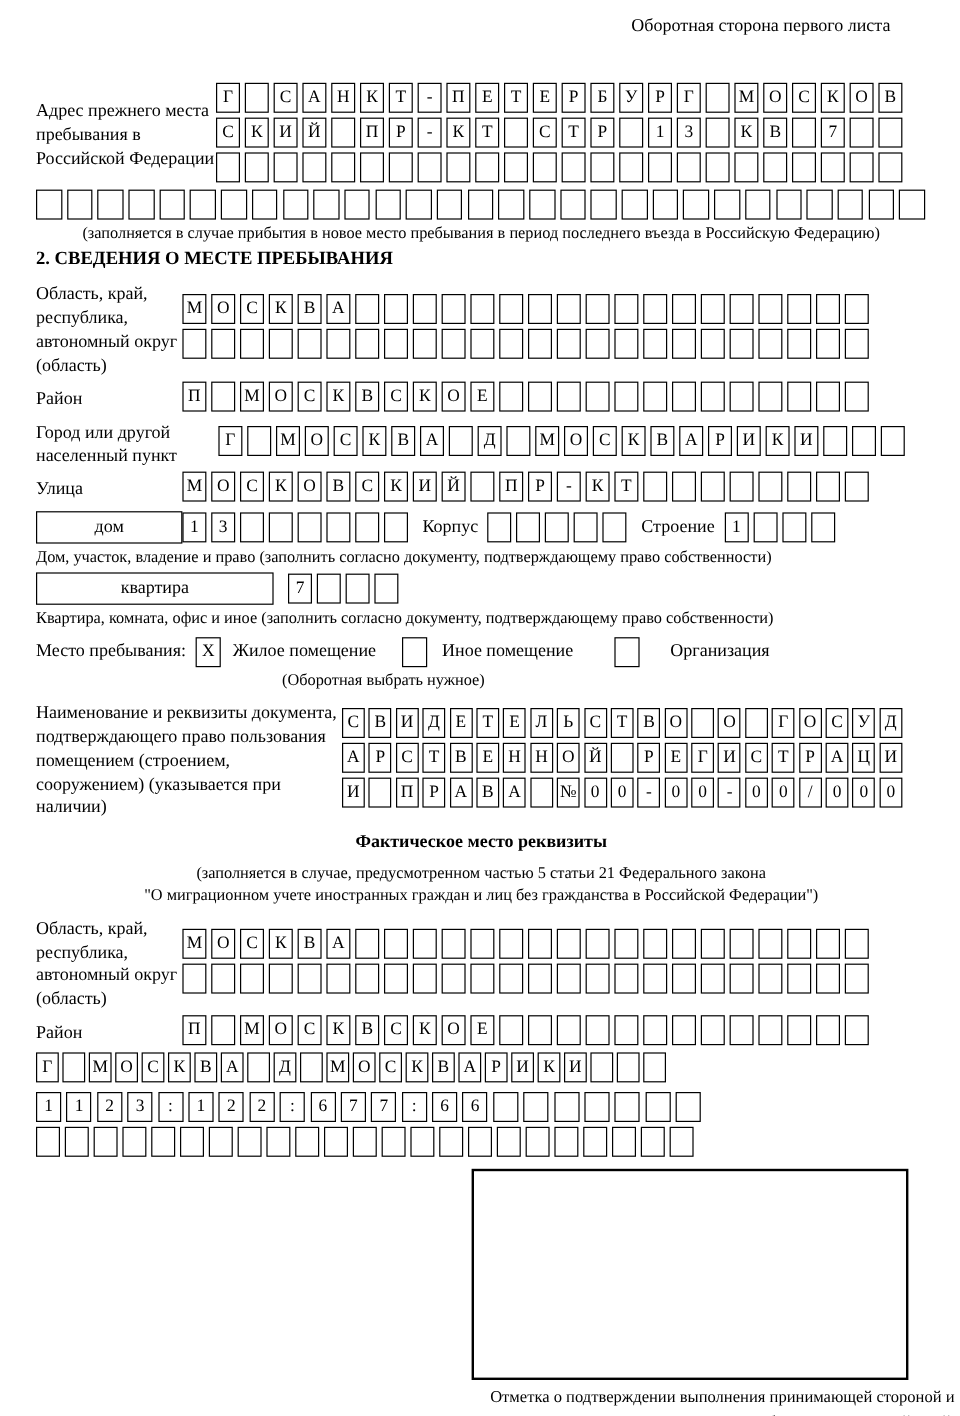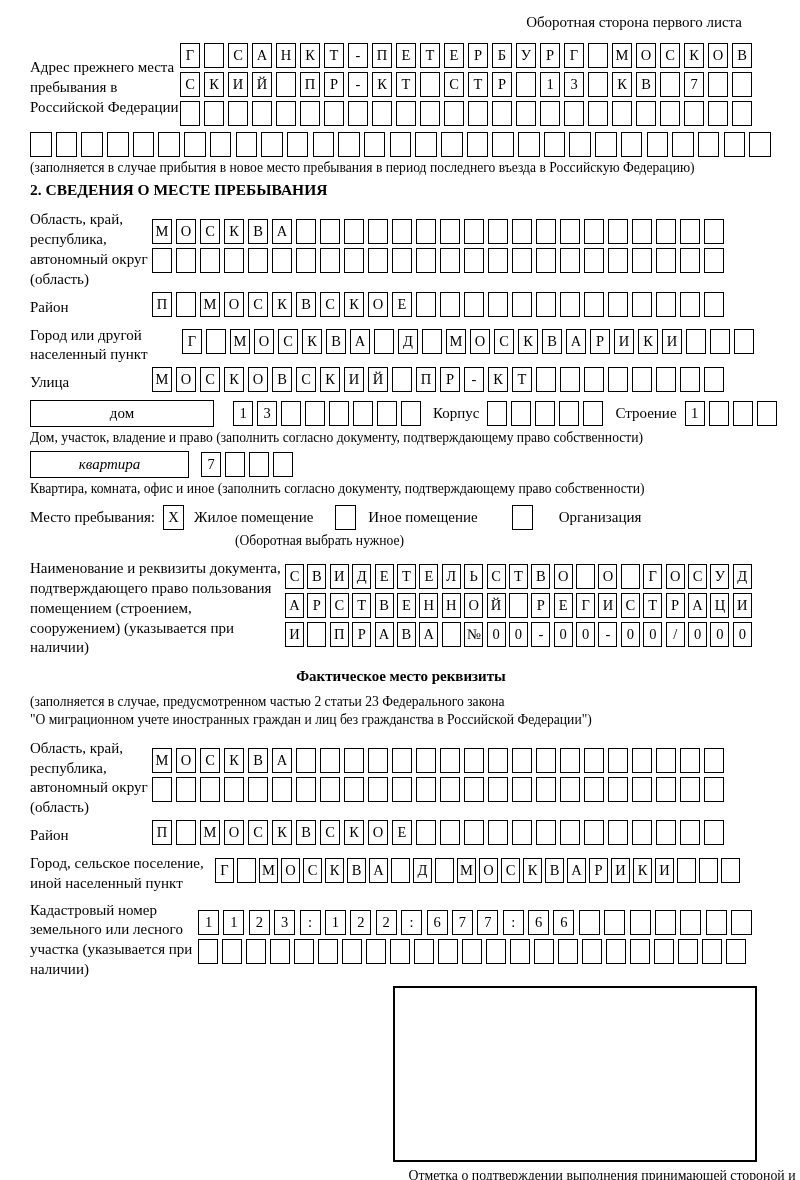--- a/index.html
+++ b/index.html
@@ -4,21 +4,21 @@
 <style>
   * { margin:0; padding:0; box-sizing:border-box; }
   html,body { background:#ffffff; }
   body {
     width:800px;
     font-family:"Liberation Serif", serif;
     color:#000;
   }
   .page { width:800px; min-height:1180px; padding:14px 28px 20px 30px; position:relative; }
 
-  .page-header { text-align:right; font-size:15px; padding-right:30px; margin-bottom:12px; }
+  .page-header { text-align:right; font-size:15px; padding-right:30px; margin-bottom:38px; }
 
   .field { display:flex; align-items:center; }
   .field-label { font-size:15px; line-height:1.32; padding-top:3px; }
   .lw-prev  { flex:0 0 150px; }
   .lw-s2    { flex:0 0 122px; }
   .lw-city1 { flex:0 0 152px; }
   .lw-doc   { flex:0 0 255px; }
   .lw-city2 { flex:0 0 185px; }
   .lw-cad   { flex:0 0 168px; }
 
@@ -29,33 +29,33 @@
     border:1.6px solid #000; margin-right:4px;
     display:flex; align-items:center; justify-content:center;
     font-size:14.5px;
   }
   .fullrow .cell { width:21.5px; margin-right:4.2px; }
   .doc .cell { width:19px; margin-right:3.4px; }
   .sm  .cell { width:19px; margin-right:3px; }
   .cad1 .cell { width:21px; margin-right:4.4px; }
 
   .note { font-size:13.6px; line-height:1.35; }
-  .note-center { }
+  .note-center { text-align:center; }
 
   .section-title { text-align:left; font-weight:bold; font-size:15.5px; margin:0 0 8px 0; }
   .sub-title { text-align:center; font-weight:bold; font-size:15px; margin:10px 0 8px 0; }
 
   .inline-row { display:flex; align-items:center; }
   .type-box {
     border:1.8px solid #000; height:27px;
     display:flex; align-items:center; justify-content:center;
     font-size:15px; flex:0 0 auto;
   }
-  .box-dom { width:184px; margin-right:19px; }
-  .box-kv  { width:159px; margin-right:12px;font-style:italic; }
+  .box-dom { width:122px; margin-right:0; }
+  .box-kv  { width:198px; margin-right:12px; }
   .mid-label { font-size:15px; margin:0 8px; }
 
   .stay-row { display:flex; align-items:center; font-size:15px; margin-top:6px; }
   .checkbox {
     flex:0 0 auto; width:21px; height:25px; border:1.6px solid #000;
     display:flex; align-items:center; justify-content:center; font-size:14.5px;
   }
 
   .stamp-box { width:364px; height:176px; border:2px solid #000; margin-left:363px; margin-top:6px; }
   .stamp-note { width:400px; margin-left:372px; text-align:center; font-size:13.8px; line-height:1.5; margin-top:4px; }
@@ -456,21 +456,21 @@
           <span class="cell">0</span>
           <span class="cell">/</span>
           <span class="cell">0</span>
           <span class="cell">0</span>
           <span class="cell">0</span>
         </div>
     </div>
   </div>
 
   <div class="sub-title">Фактическое место реквизиты</div>
-  <div class="note note-center">(заполняется в случае, предусмотренном частью 2 статьи 23 Федерального закона</div>
+  <div class="note note-center">(заполняется в случае, предусмотренном частью 5 статьи 21 Федерального закона</div>
   <div class="note note-center mb6">"О миграционном учете иностранных граждан и лиц без гражданства в Российской Федерации")</div>
 
   <div class="field mb2">
     <div class="field-label lw-s2">Область, край, республика, автономный округ (область)</div>
     <div class="rows">
       <div class="cellrow">
           <span class="cell">М</span>
           <span class="cell">О</span>
           <span class="cell">С</span>
           <span class="cell">К</span>
@@ -548,21 +548,20 @@
         <span class="cell"></span>
         <span class="cell"></span>
         <span class="cell"></span>
         <span class="cell"></span>
         <span class="cell"></span>
         <span class="cell"></span>
       </div>
   </div>
 
   <div class="field mb4">
-    <div class="field-label lw-city2">Город, сельское поселение, иной населенный пункт</div>
     <div class="cellrow sm">
         <span class="cell">Г</span>
         <span class="cell"></span>
         <span class="cell">М</span>
         <span class="cell">О</span>
         <span class="cell">С</span>
         <span class="cell">К</span>
         <span class="cell">В</span>
         <span class="cell">А</span>
         <span class="cell"></span>
@@ -578,21 +577,20 @@
         <span class="cell">И</span>
         <span class="cell">К</span>
         <span class="cell">И</span>
         <span class="cell"></span>
         <span class="cell"></span>
         <span class="cell"></span>
       </div>
   </div>
 
   <div class="field mb2">
-    <div class="field-label lw-cad">Кадастровый номер земельного или лесного участка (указывается при наличии)</div>
     <div class="rows">
       <div class="cellrow cad1">
           <span class="cell">1</span>
           <span class="cell">1</span>
           <span class="cell">2</span>
           <span class="cell">3</span>
           <span class="cell">:</span>
           <span class="cell">1</span>
           <span class="cell">2</span>
           <span class="cell">2</span>

